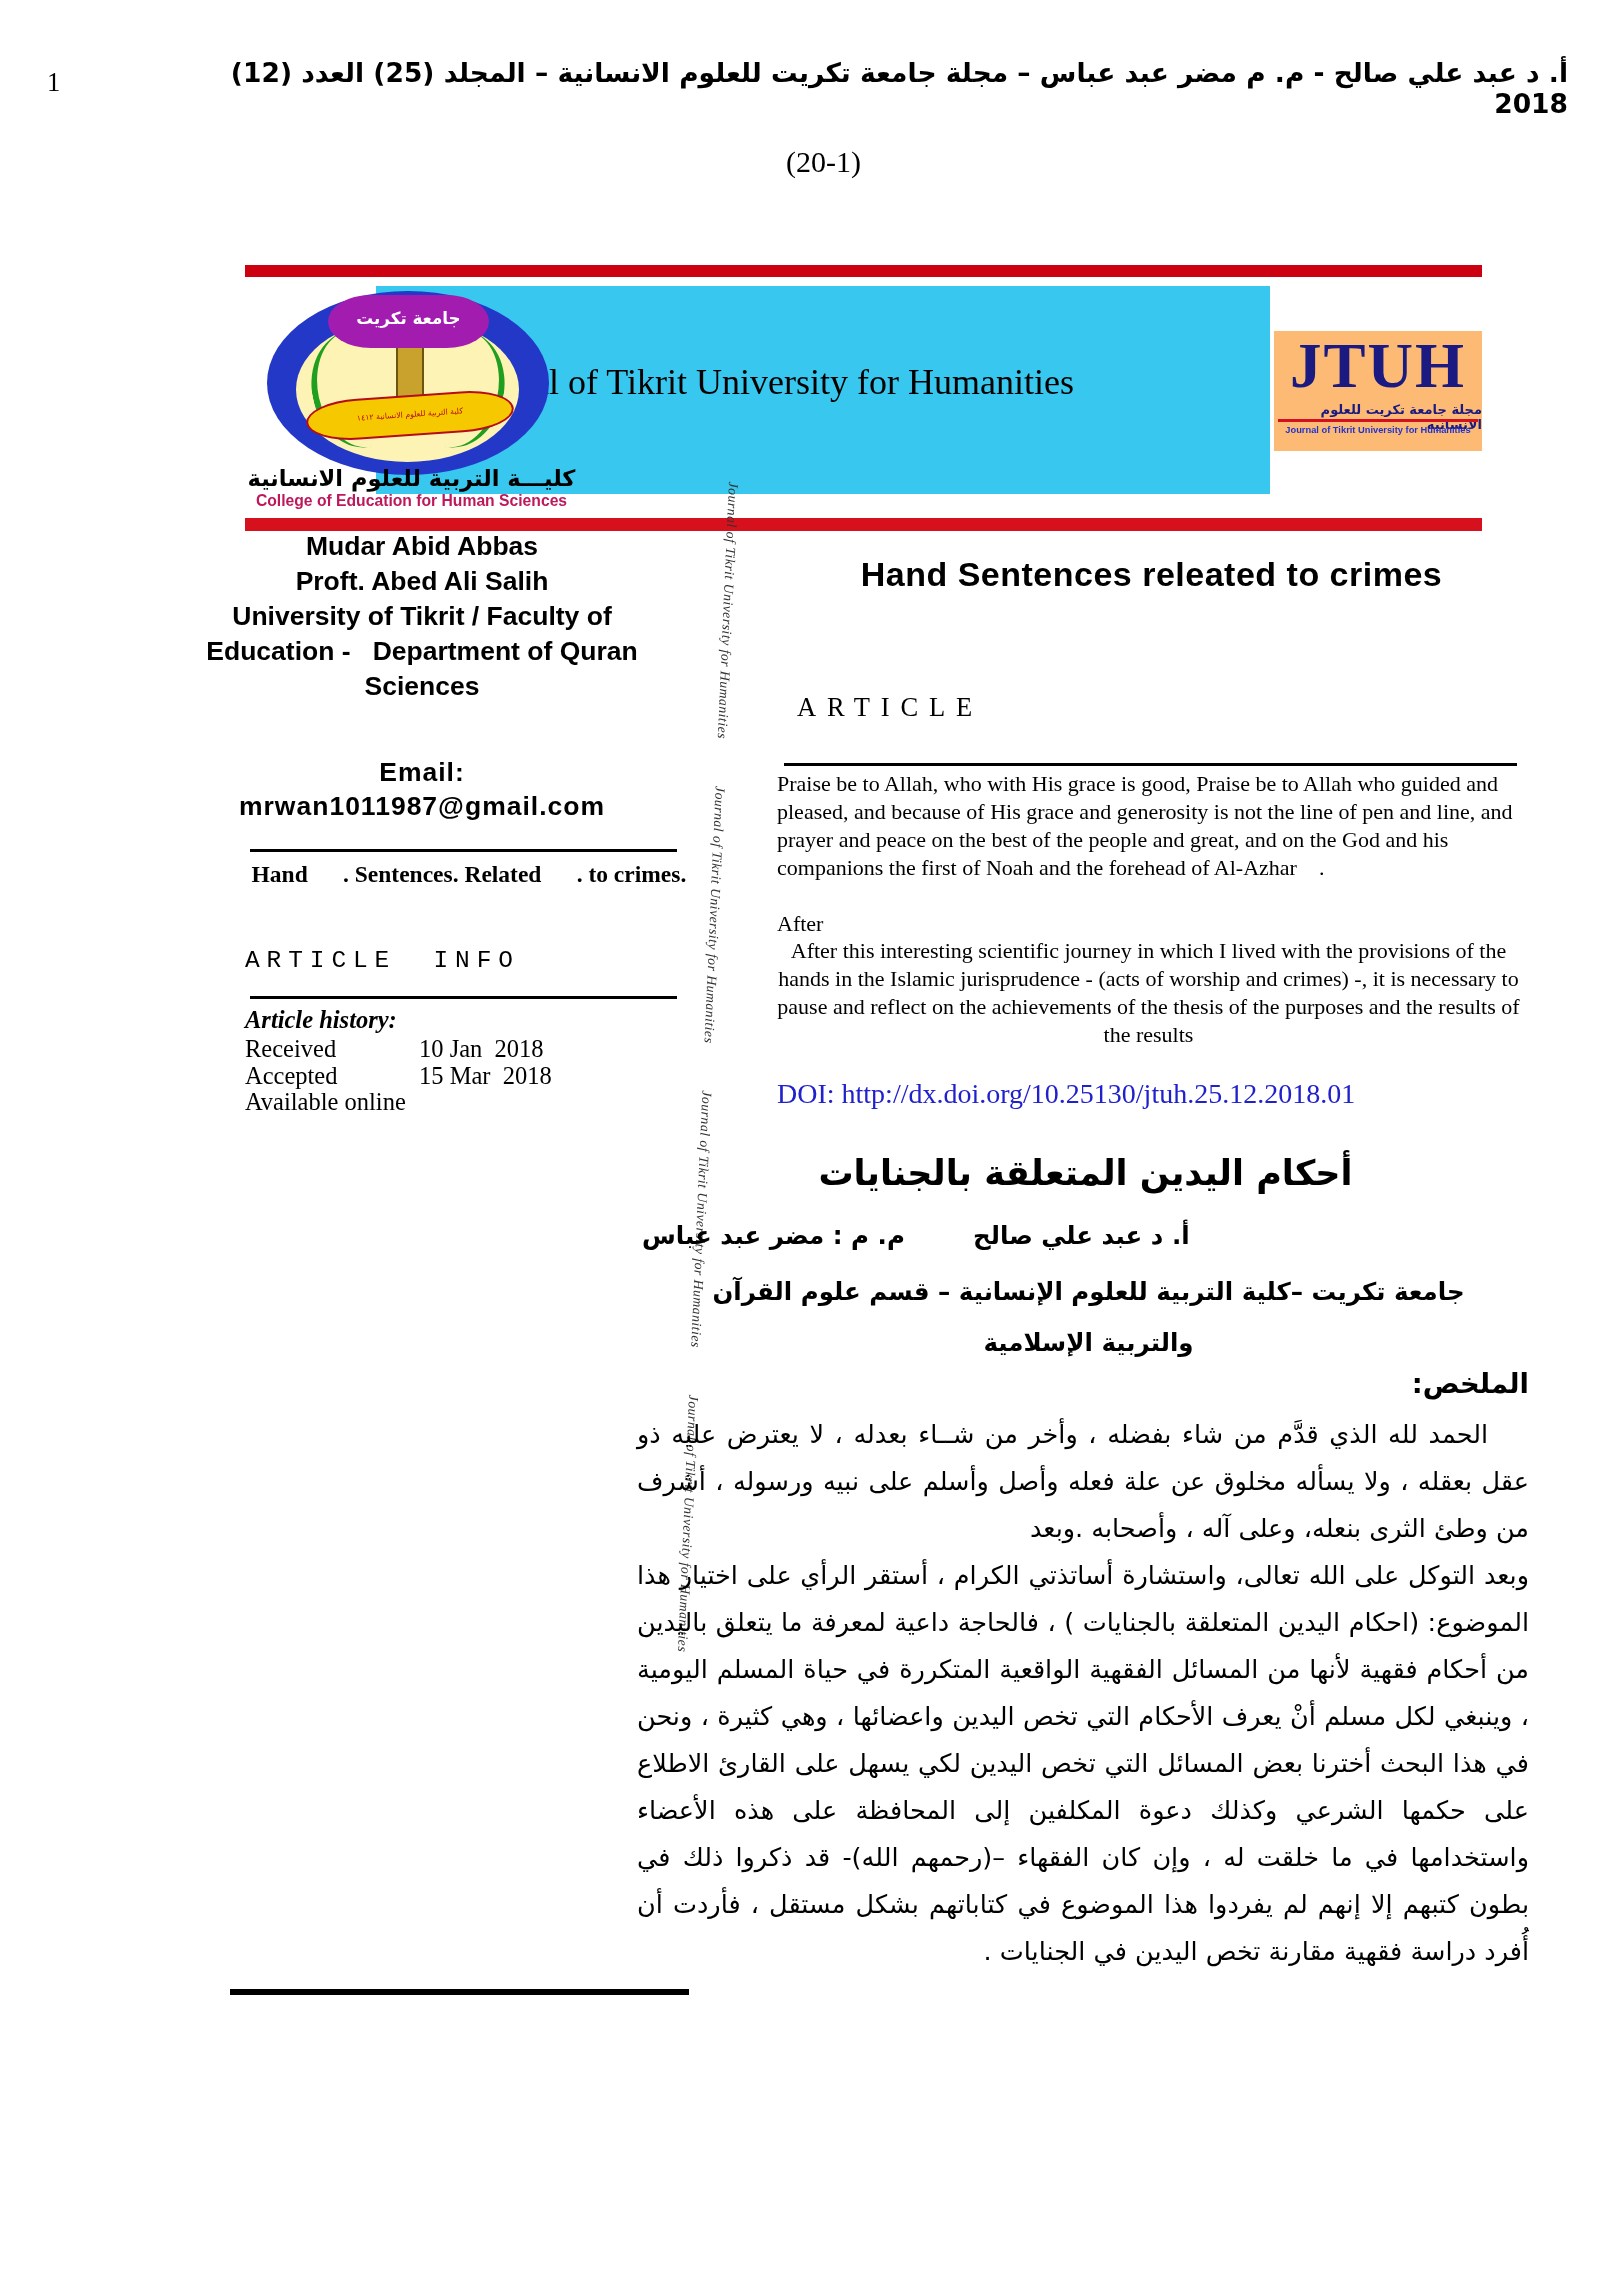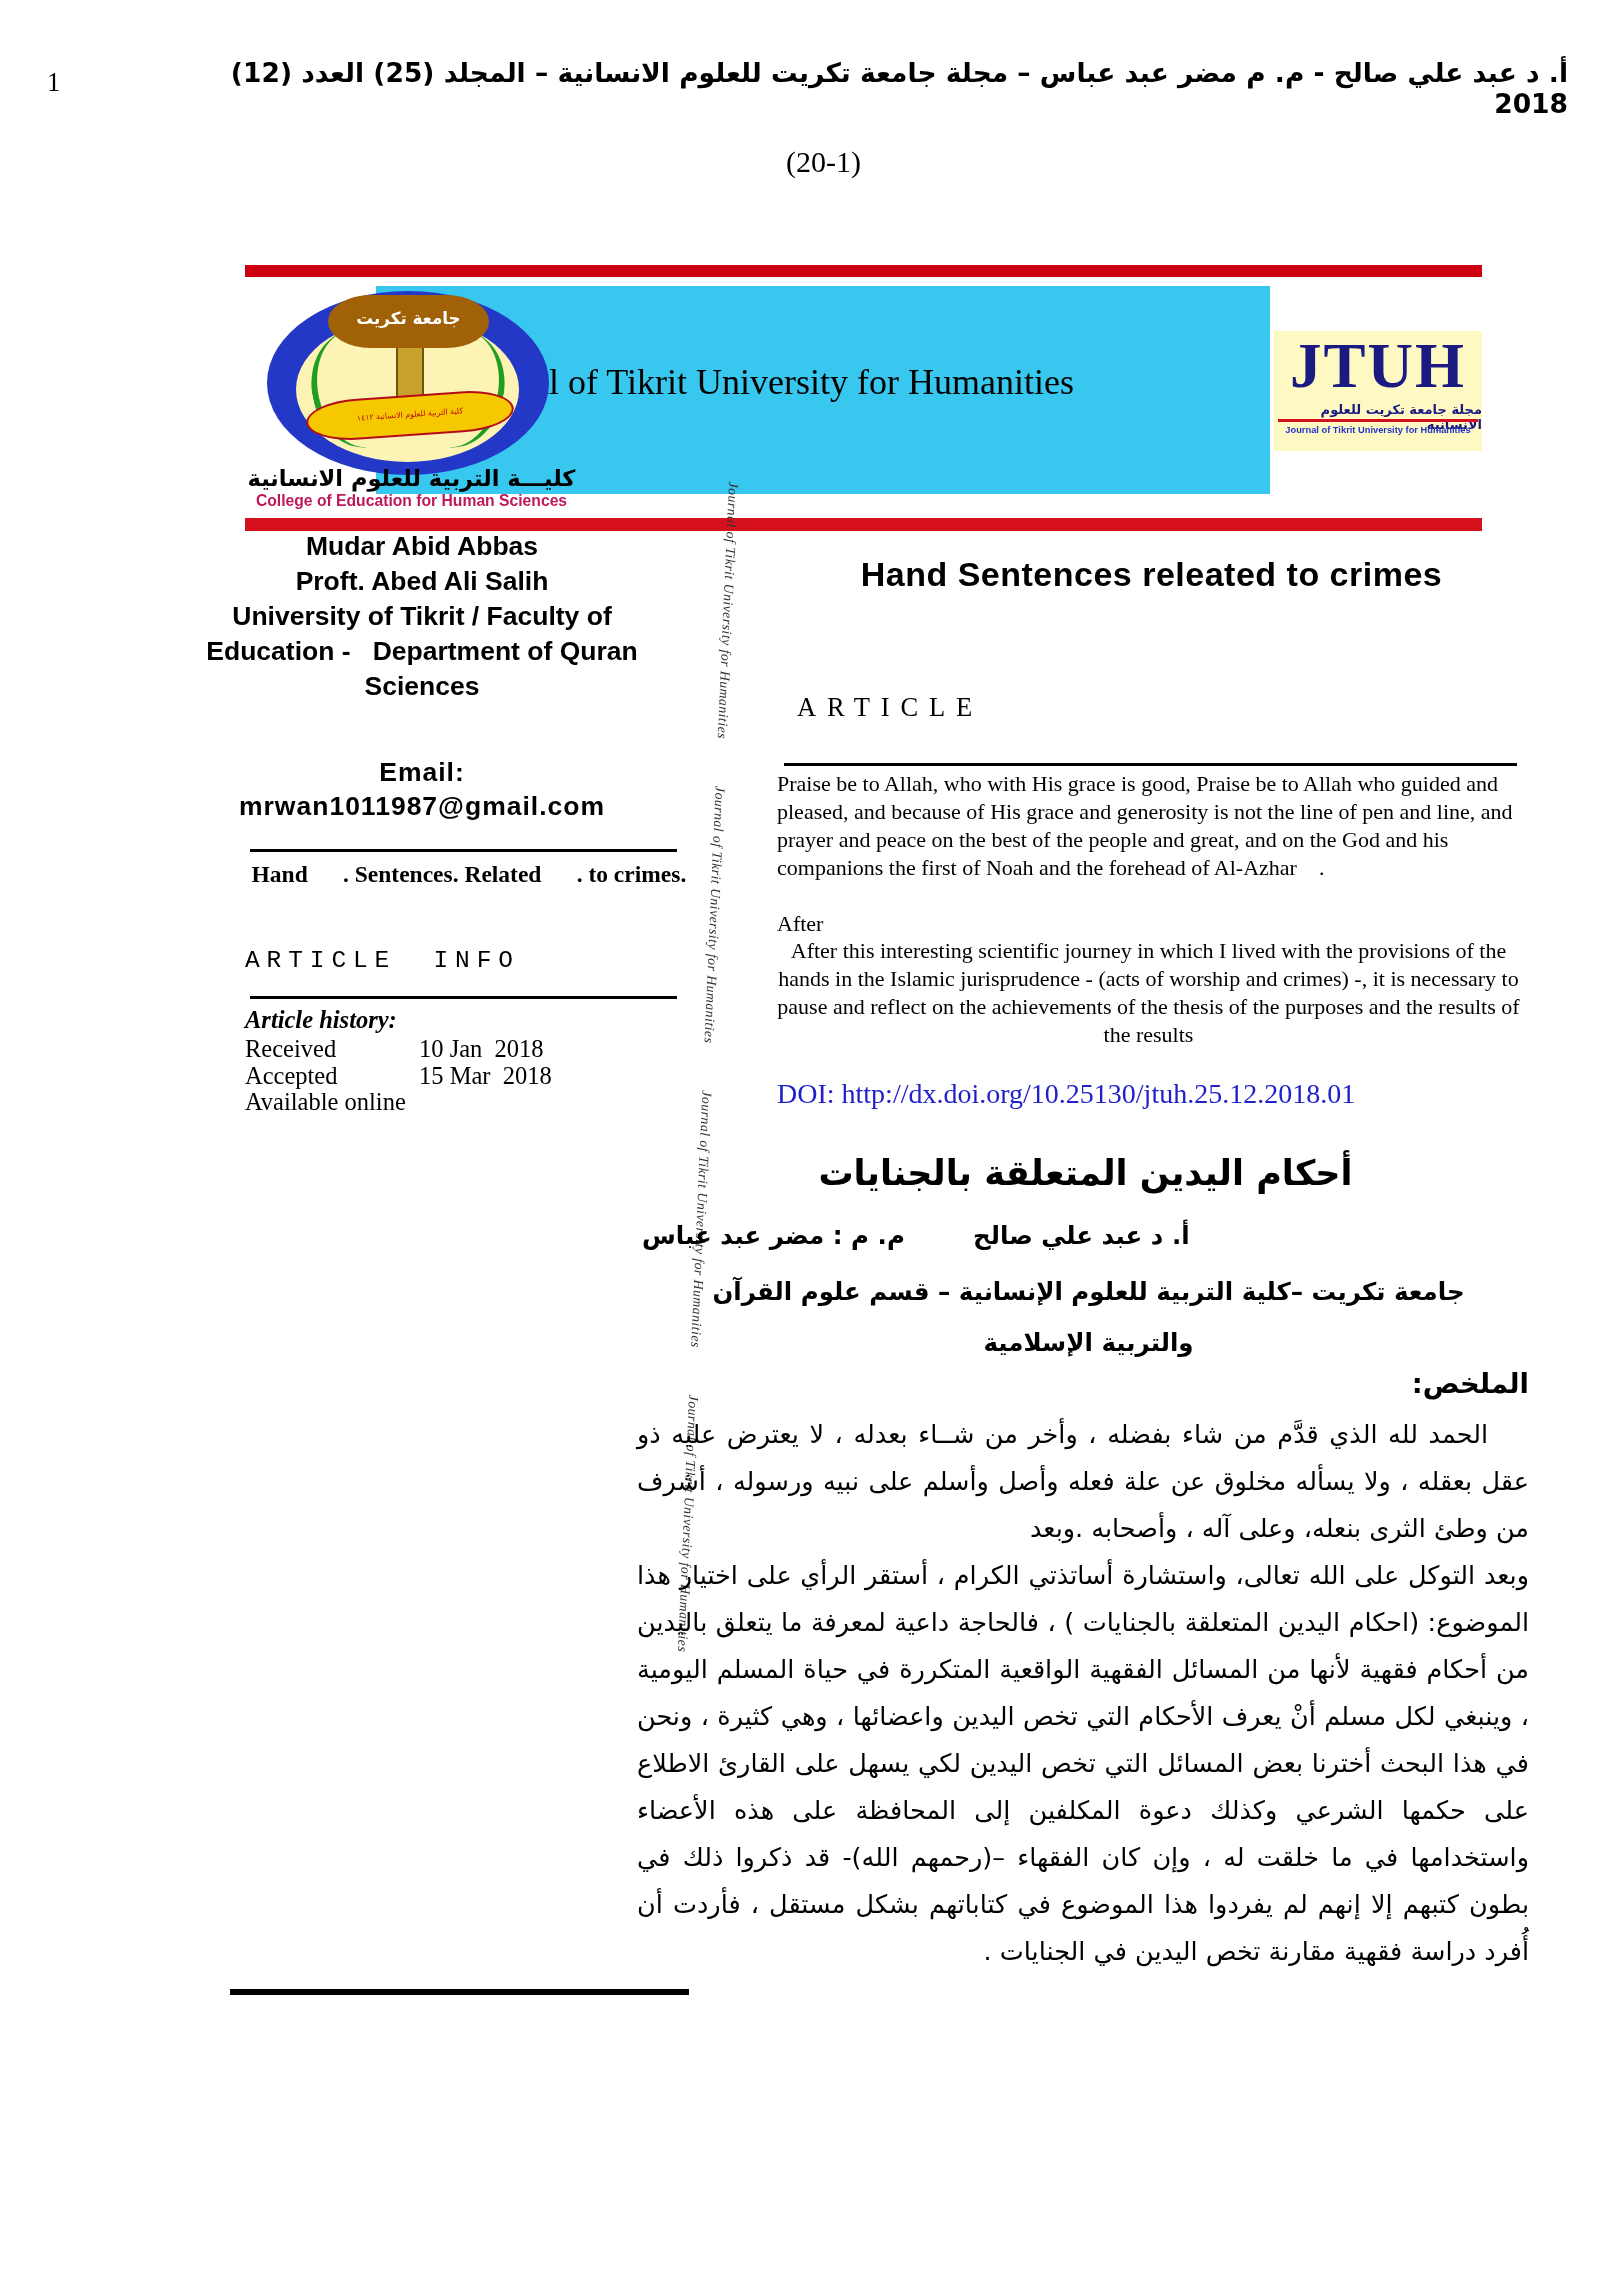--- a/index.html
+++ b/index.html
@@ -23,32 +23,32 @@
   .banner-title{left:453px;top:361px;width:814px;font-size:36px;color:#000;}
 
   
   .u-logo{left:267px;top:291px;width:282px;height:184px;}
   .u-oval{left:0;top:0;width:282px;height:184px;background:#2438c8;border-radius:50%;}
   .u-inner{left:29px;top:25.5px;width:223px;height:145px;background:#fdf3b5;border-radius:50%;}
   .u-wreathL{left:45px;top:39px;width:88px;height:118px;border-radius:50%;
              border-left:6.9px solid #1f9e1f;border-top:0;border-right:0;border-bottom:0;transform:rotate(-12deg);}
   .u-wreathR{right:45px;top:39px;width:88px;height:118px;border-radius:50%;
              border-right:6.9px solid #1f9e1f;transform:rotate(12deg);}
-  .u-ribbon{left:61px;top:3.9px;width:161px;height:53px;background:#a16207;border-radius:48%/90%;
+  .u-ribbon{left:61px;top:3.9px;width:161px;height:53px;background:#a21caf;border-radius:48%/90%;
             color:#fff;text-align:center;font-size:16.7px;font-weight:bold;line-height:47px;}
   .u-tower{left:129px;top:51px;width:23.5px;height:73px;background:#c9a22e;border:2px solid #6b5410;}
   .u-towertop{left:135px;top:35px;width:13.7px;height:13.7px;background:#c9a22e;border:2px solid #6b5410;transform:rotate(45deg);}
   .u-band{left:39px;top:104px;width:204px;height:37px;background:#f6c800;border:2px solid #b50d18;
           border-radius:50%/100%;transform:rotate(-4deg);color:#b50d18;font-size:7.8px;text-align:center;line-height:35px;overflow:hidden;}
   .u-college-ar{left:245px;top:465px;width:333px;text-align:center;font-size:22.5px;font-weight:bold;}
   .u-college-en{left:245px;top:492px;width:333px;text-align:center;font-size:15.7px;font-weight:bold;color:#be185d;
                 font-family:"Liberation Sans",sans-serif;}
 
   
-  .jtuh{left:1274px;top:331px;width:208px;height:120px;background:#fef9c3;}
+  .jtuh{left:1274px;top:331px;width:208px;height:120px;background:#fdba74;}
   .jtuh-acronym{left:0;top:5.9px;width:208px;text-align:center;font-size:63px;line-height:59px;font-weight:bold;
                 color:#1a1a80;letter-spacing:2px;}
   .jtuh-ar{left:0;top:71px;width:208px;text-align:right;font-size:13px;font-weight:bold;color:#1a1a80;}
   .jtuh-redline{left:3.9px;top:88px;width:200px;height:2.9px;background:#d11120;}
   .jtuh-en{left:0;top:94px;width:208px;text-align:center;font-size:9.3px;font-weight:bold;color:#2233cc;
            font-family:"Liberation Sans",sans-serif;}
 
   
   .authors-block{left:167px;top:529px;width:510px;text-align:center;font-size:26.5px;line-height:35px;font-weight:bold;}
   .email-block{left:167px;top:755px;width:510px;text-align:center;font-size:26.5px;line-height:34px;font-weight:bold;letter-spacing:1px;}

